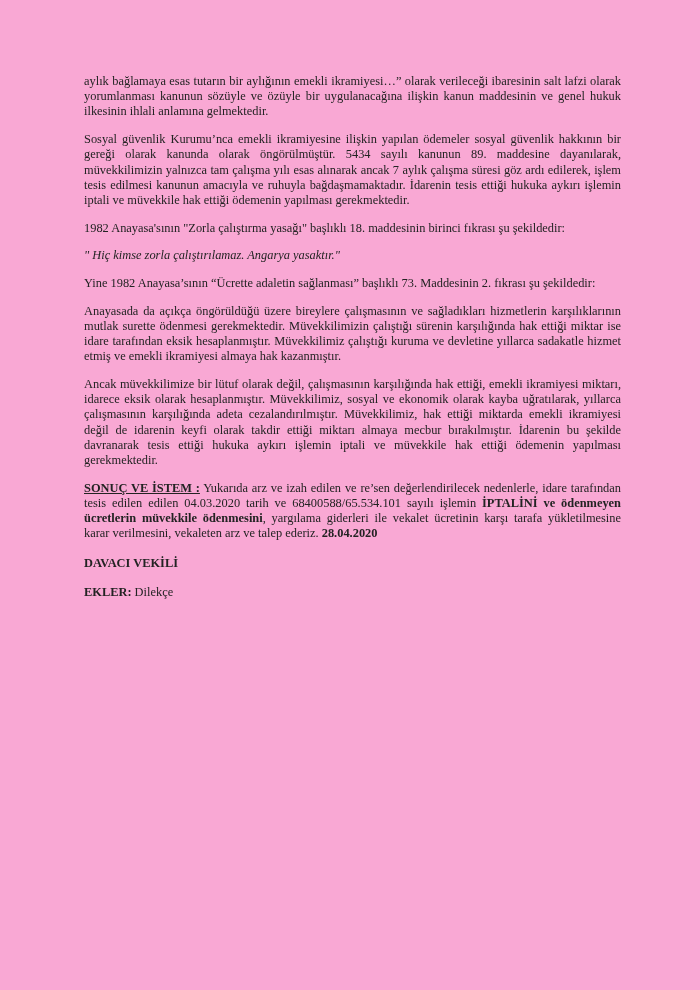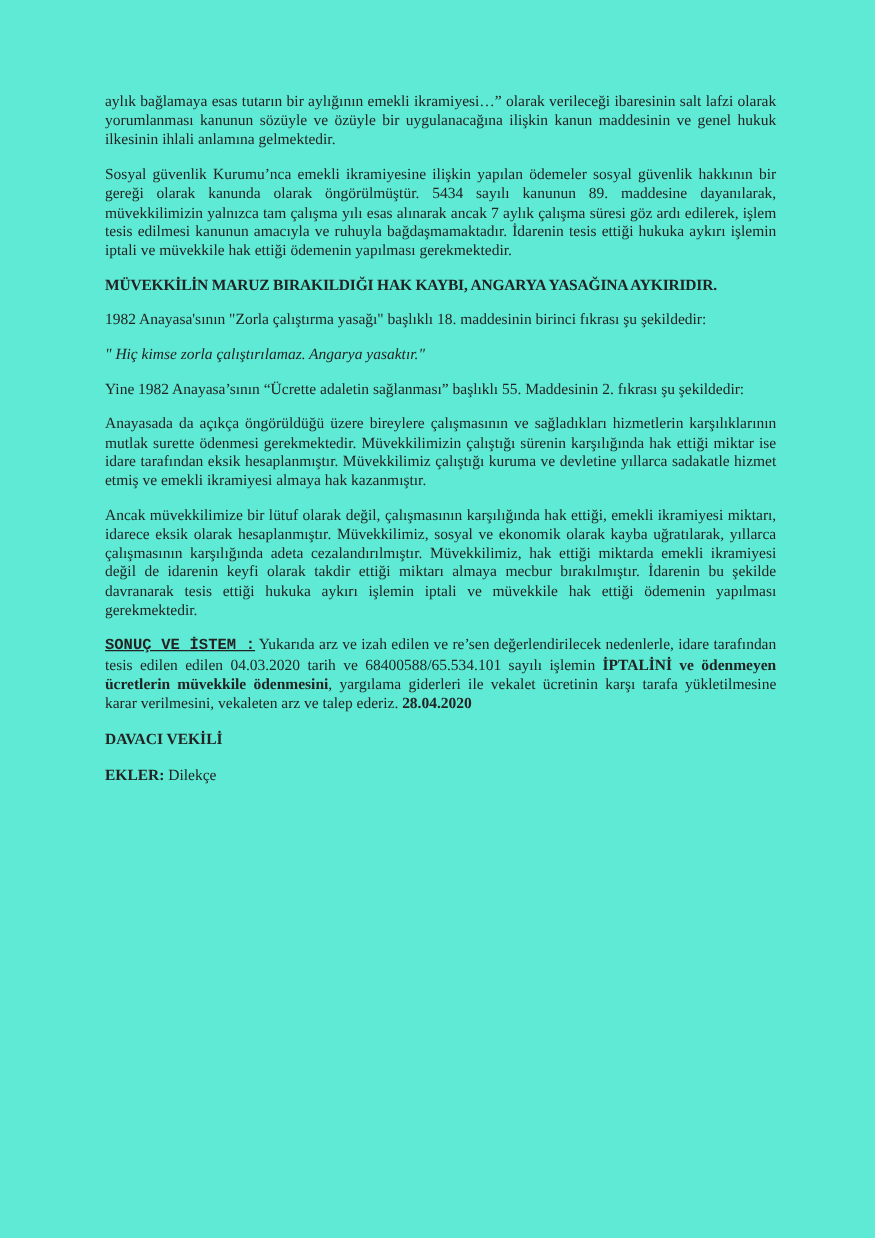--- a/index.html
+++ b/index.html
@@ -4,21 +4,21 @@
 <style>
   html, body {
     margin: 0;
     padding: 0;
     background: #ffffff;
   }
   .page {
     position: relative;
     width: 700px;
     height: 990px;
-    background: #5eead4;
+    background: #f9a8d4;
     overflow: hidden;
     font-family: "Liberation Serif", "DejaVu Serif", serif;
     color: #232323;
   }
   .content {
     position: absolute;
     top: 74px;
     left: 84px;
     width: 537px;
   }
@@ -36,21 +36,20 @@
   }
   .quote {
     font-style: italic;
   }
   .bold {
     font-weight: bold;
   }
   .conclusion-label {
     font-weight: bold;
     text-decoration: underline;
-    font-family: Liberation Mono, monospace;
   }
   .signature {
     text-align: right;
     font-weight: bold;
     margin-top: 14px !important;
   }
   .attachments {
     margin-top: 14px !important;
     text-align: center;
   }
@@ -58,27 +57,26 @@
 </head>
 <body>
 
 <div class="page">
   <div class="content">
 
     <p>aylık bağlamaya esas tutarın bir aylığının emekli ikramiyesi…” olarak verileceği ibaresinin salt lafzi olarak yorumlanması kanunun sözüyle ve özüyle bir uygulanacağına ilişkin kanun maddesinin ve genel hukuk ilkesinin ihlali anlamına gelmektedir.</p>
 
     <p>Sosyal güvenlik Kurumu’nca emekli ikramiyesine ilişkin yapılan ödemeler sosyal güvenlik hakkının bir gereği olarak kanunda olarak öngörülmüştür. 5434 sayılı kanunun 89. maddesine dayanılarak, müvekkilimizin yalnızca tam çalışma yılı esas alınarak ancak 7 aylık çalışma süresi göz ardı edilerek, işlem tesis edilmesi kanunun amacıyla ve ruhuyla bağdaşmamaktadır. İdarenin tesis ettiği hukuka aykırı işlemin iptali ve müvekkile hak ettiği ödemenin yapılması gerekmektedir.</p>
 
-    <p class="heading">MÜVEKKİLİN MARUZ BIRAKILDIĞI HAK KAYBI, ANGARYA YASAĞINA AYKIRIDIR.</p>
 
     <p>1982 Anayasa'sının "Zorla çalıştırma yasağı" başlıklı 18. maddesinin birinci fıkrası şu şekildedir:</p>
 
     <p class="quote">" Hiç kimse zorla çalıştırılamaz. Angarya yasaktır."</p>
 
-    <p>Yine 1982 Anayasa’sının “Ücrette adaletin sağlanması” başlıklı 55. Maddesinin 2. fıkrası şu şekildedir:</p>
+    <p>Yine 1982 Anayasa’sının “Ücrette adaletin sağlanması” başlıklı 73. Maddesinin 2. fıkrası şu şekildedir:</p>
 
 
     <p>Anayasada da açıkça öngörüldüğü üzere bireylere çalışmasının ve sağladıkları hizmetlerin karşılıklarının mutlak surette ödenmesi gerekmektedir. Müvekkilimizin çalıştığı sürenin karşılığında hak ettiği miktar ise idare tarafından eksik hesaplanmıştır. Müvekkilimiz çalıştığı kuruma ve devletine yıllarca sadakatle hizmet etmiş ve emekli ikramiyesi almaya hak kazanmıştır.</p>
 
     <p>Ancak müvekkilimize bir lütuf olarak değil, çalışmasının karşılığında hak ettiği, emekli ikramiyesi miktarı, idarece eksik olarak hesaplanmıştır. Müvekkilimiz, sosyal ve ekonomik olarak kayba uğratılarak, yıllarca çalışmasının karşılığında adeta cezalandırılmıştır. Müvekkilimiz, hak ettiği miktarda emekli ikramiyesi değil de idarenin keyfi olarak takdir ettiği miktarı almaya mecbur bırakılmıştır. İdarenin bu şekilde davranarak tesis ettiği hukuka aykırı işlemin iptali ve müvekkile hak ettiği ödemenin yapılması gerekmektedir.</p>
 
     <p>
       <span class="conclusion-label">SONUÇ VE İSTEM :</span><span> Yukarıda arz ve izah edilen ve re’sen değerlendirilecek nedenlerle, idare tarafından tesis edilen edilen 04.03.2020 tarih ve 68400588/65.534.101 sayılı işlemin </span><span class="bold">İPTALİNİ ve ödenmeyen ücretlerin müvekkile ödenmesini</span><span>, yargılama giderleri ile vekalet ücretinin karşı tarafa yükletilmesine karar verilmesini, vekaleten arz ve talep ederiz. </span><span class="bold">28.04.2020</span>
     </p>
 

